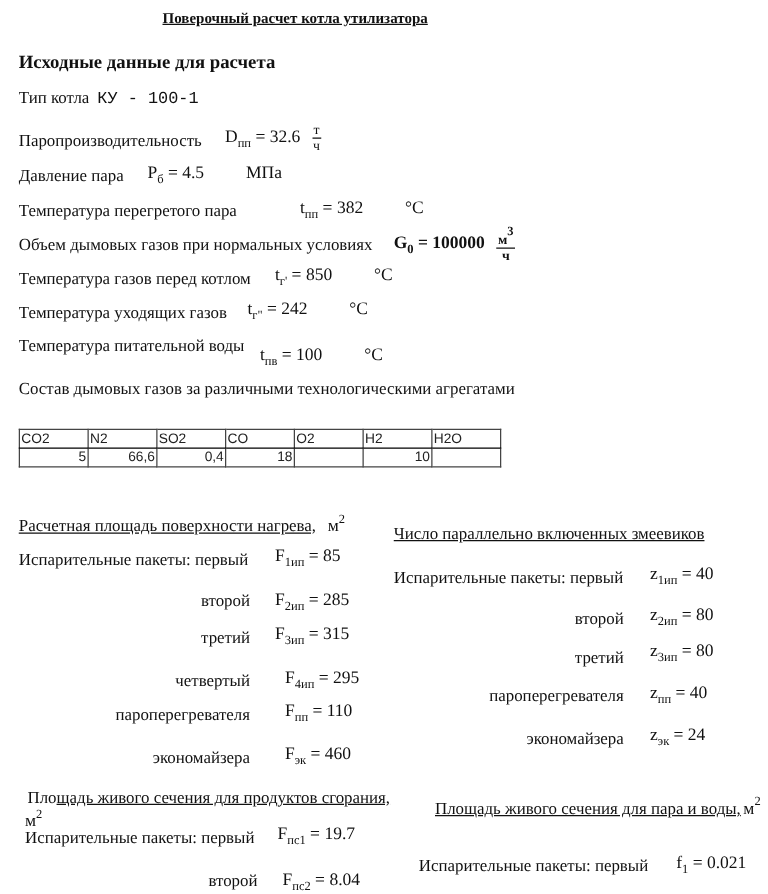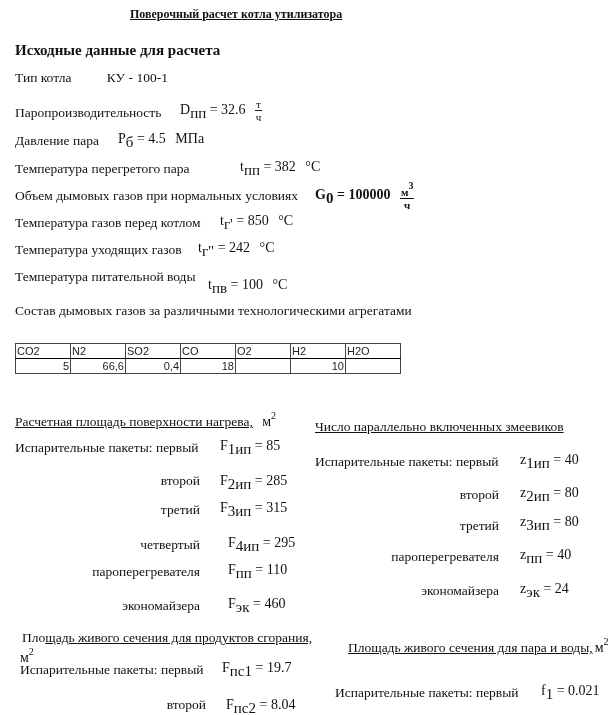--- a/index.html
+++ b/index.html
@@ -9,30 +9,30 @@
     color: #111111; font-size: 13px;
   }
   .abs { position: absolute; white-space: nowrap; }
   .title {
     font-size: 12px; font-weight: bold; text-decoration: underline;
     left: 130px; top: 7px;
   }
   .h2 { font-size: 15px; font-weight: bold; left: 15px; top: 42px; }
   .lbl { font-size: 13.5px; }
   .f { font-size: 14px; }
-  .f sub { font-size: 15px; vertical-align: -4px; }
+  .f sub { font-size: 10px; vertical-align: -4px; }
   .f sup { font-size: 10px; vertical-align: 7px; }
   .frac {
     display: inline-block; vertical-align: middle; text-align: center;
     font-size: 11px; line-height: 12px; margin-left: 6px;
   }
   .frac .num { display: block; border-bottom: 1px solid #111; padding: 0 1px; }
   .frac .den { display: block; }
   .ul { text-decoration: underline; }
-  .unit { margin-left: 6px; }
+  .unit { margin-left: 30px; }
 
   
   .gas-table {
     position: absolute; left: 15px; top: 343px; border-collapse: collapse;
     font-family: "Liberation Sans", "DejaVu Sans", sans-serif; font-size: 11px;
     color: #222;
   }
   .gas-table td {
     width: 52px; height: 14px; padding: 0 1px; border-right: 1px solid #444;
     line-height: 14px;
@@ -42,21 +42,21 @@
   .gas-table tr td:first-child { border-left: 1px solid #444; }
 </style>
 </head>
 <body>
 
 <div class="abs title">Поверочный расчет котла утилизатора</div>
 <div class="abs h2">Исходные данные для расчета</div>
 
 <div class="abs lbl" style="left:15px; top:70px;">
   <span>Тип котла</span>
-  <span style="margin-left:32px;">КУ - 100-1</span>
+  <span style="margin-left:3px;font-family:Liberation Mono, monospace;">КУ - 100-1</span>
 </div>
 
 <div class="abs lbl" style="left:15px; top:105px;">Паропроизводительность</div>
 <div class="abs f" style="left:180px; top:98px;">
   <span>D</span><sub>пп</sub>
   = <span>32.6</span>
   <span class="frac"><span class="num">т</span><span class="den">ч</span></span>
 </div>
 
 <div class="abs lbl" style="left:15px; top:133px;">Давление пара</div>

